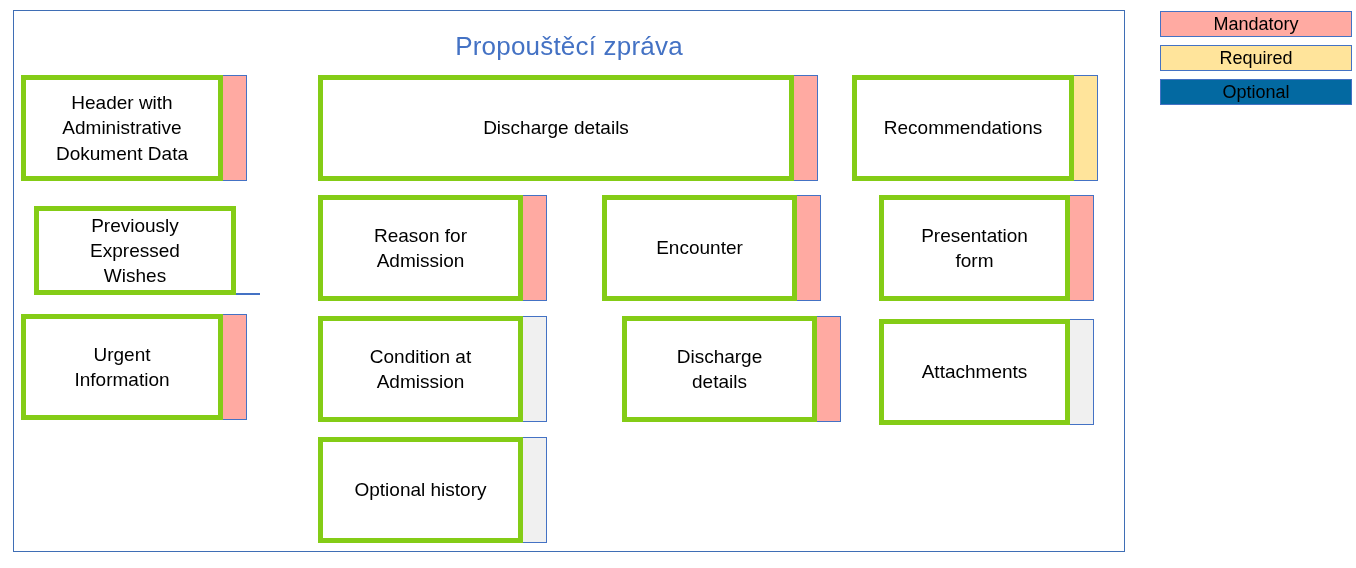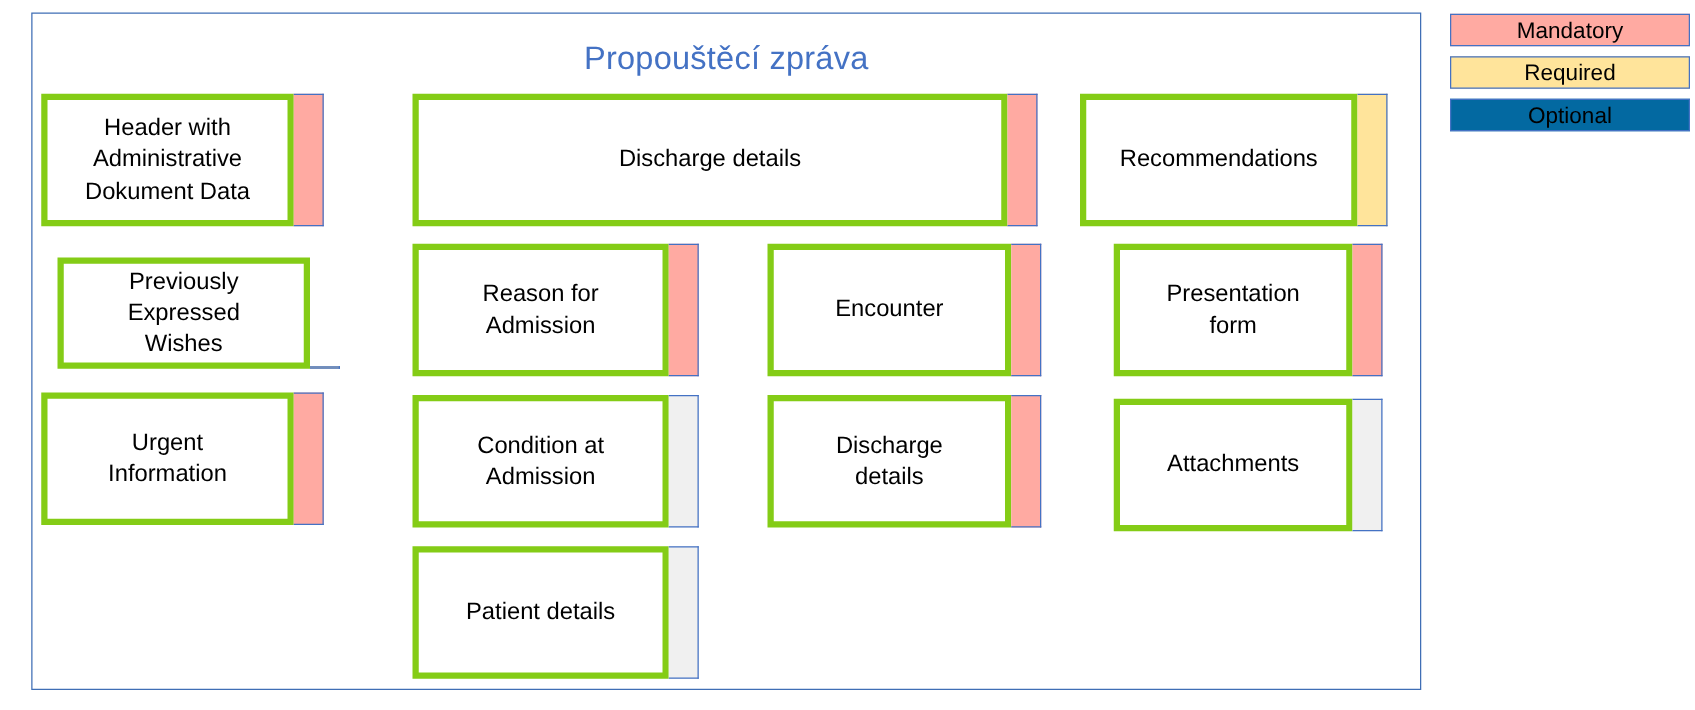--- a/index.html
+++ b/index.html
@@ -25,21 +25,20 @@
   
   #doc-container {
     position: absolute;
     left: 13px;
     top: 10px;
     width: 1112px;
     height: 542px;
     border: 1px solid #3f6eb5;
     box-sizing: border-box;
     background: #ffffff;
-    margin-left: 12px;
   }
 
   #doc-title {
     position: absolute;
     left: 0;
     top: 20px;
     width: 100%;
     text-align: center;
     font-size: 26px;
     color: #4472c4;
@@ -160,33 +159,33 @@
 Information</div>
       <div class="section-stripe stripe-mandatory"></div>
     </div>
 
     <div class="section-box" style="left:304px; top:305px; width:229px; height:106px;">
       <div class="section-body">Condition at
 Admission</div>
       <div class="section-stripe stripe-optional"></div>
     </div>
 
-    <div class="section-box" style="left:588px; top:305px; width:219px; height:106px;justify-content:center;">
+    <div class="section-box" style="left:608px; top:305px; width:219px; height:106px;justify-content:center;">
       <div class="section-body">Discharge
 details</div>
       <div class="section-stripe stripe-mandatory"></div>
     </div>
 
     <div class="section-box" style="left:865px; top:308px; width:215px; height:106px;">
       <div class="section-body">Attachments</div>
       <div class="section-stripe stripe-optional"></div>
     </div>
 
     <div class="section-box" style="left:304px; top:426px; width:229px; height:106px;">
-      <div class="section-body">Patient details</div>
+      <div class="section-body">Optional history</div>
       <div class="section-stripe stripe-optional"></div>
     </div>
 
   </div>
 
   <div id="legend">
     <div class="legend-item legend-mandatory">Mandatory</div>
     <div class="legend-item legend-required">Required</div>
     <div class="legend-item legend-optional">Optional</div>
   </div>

